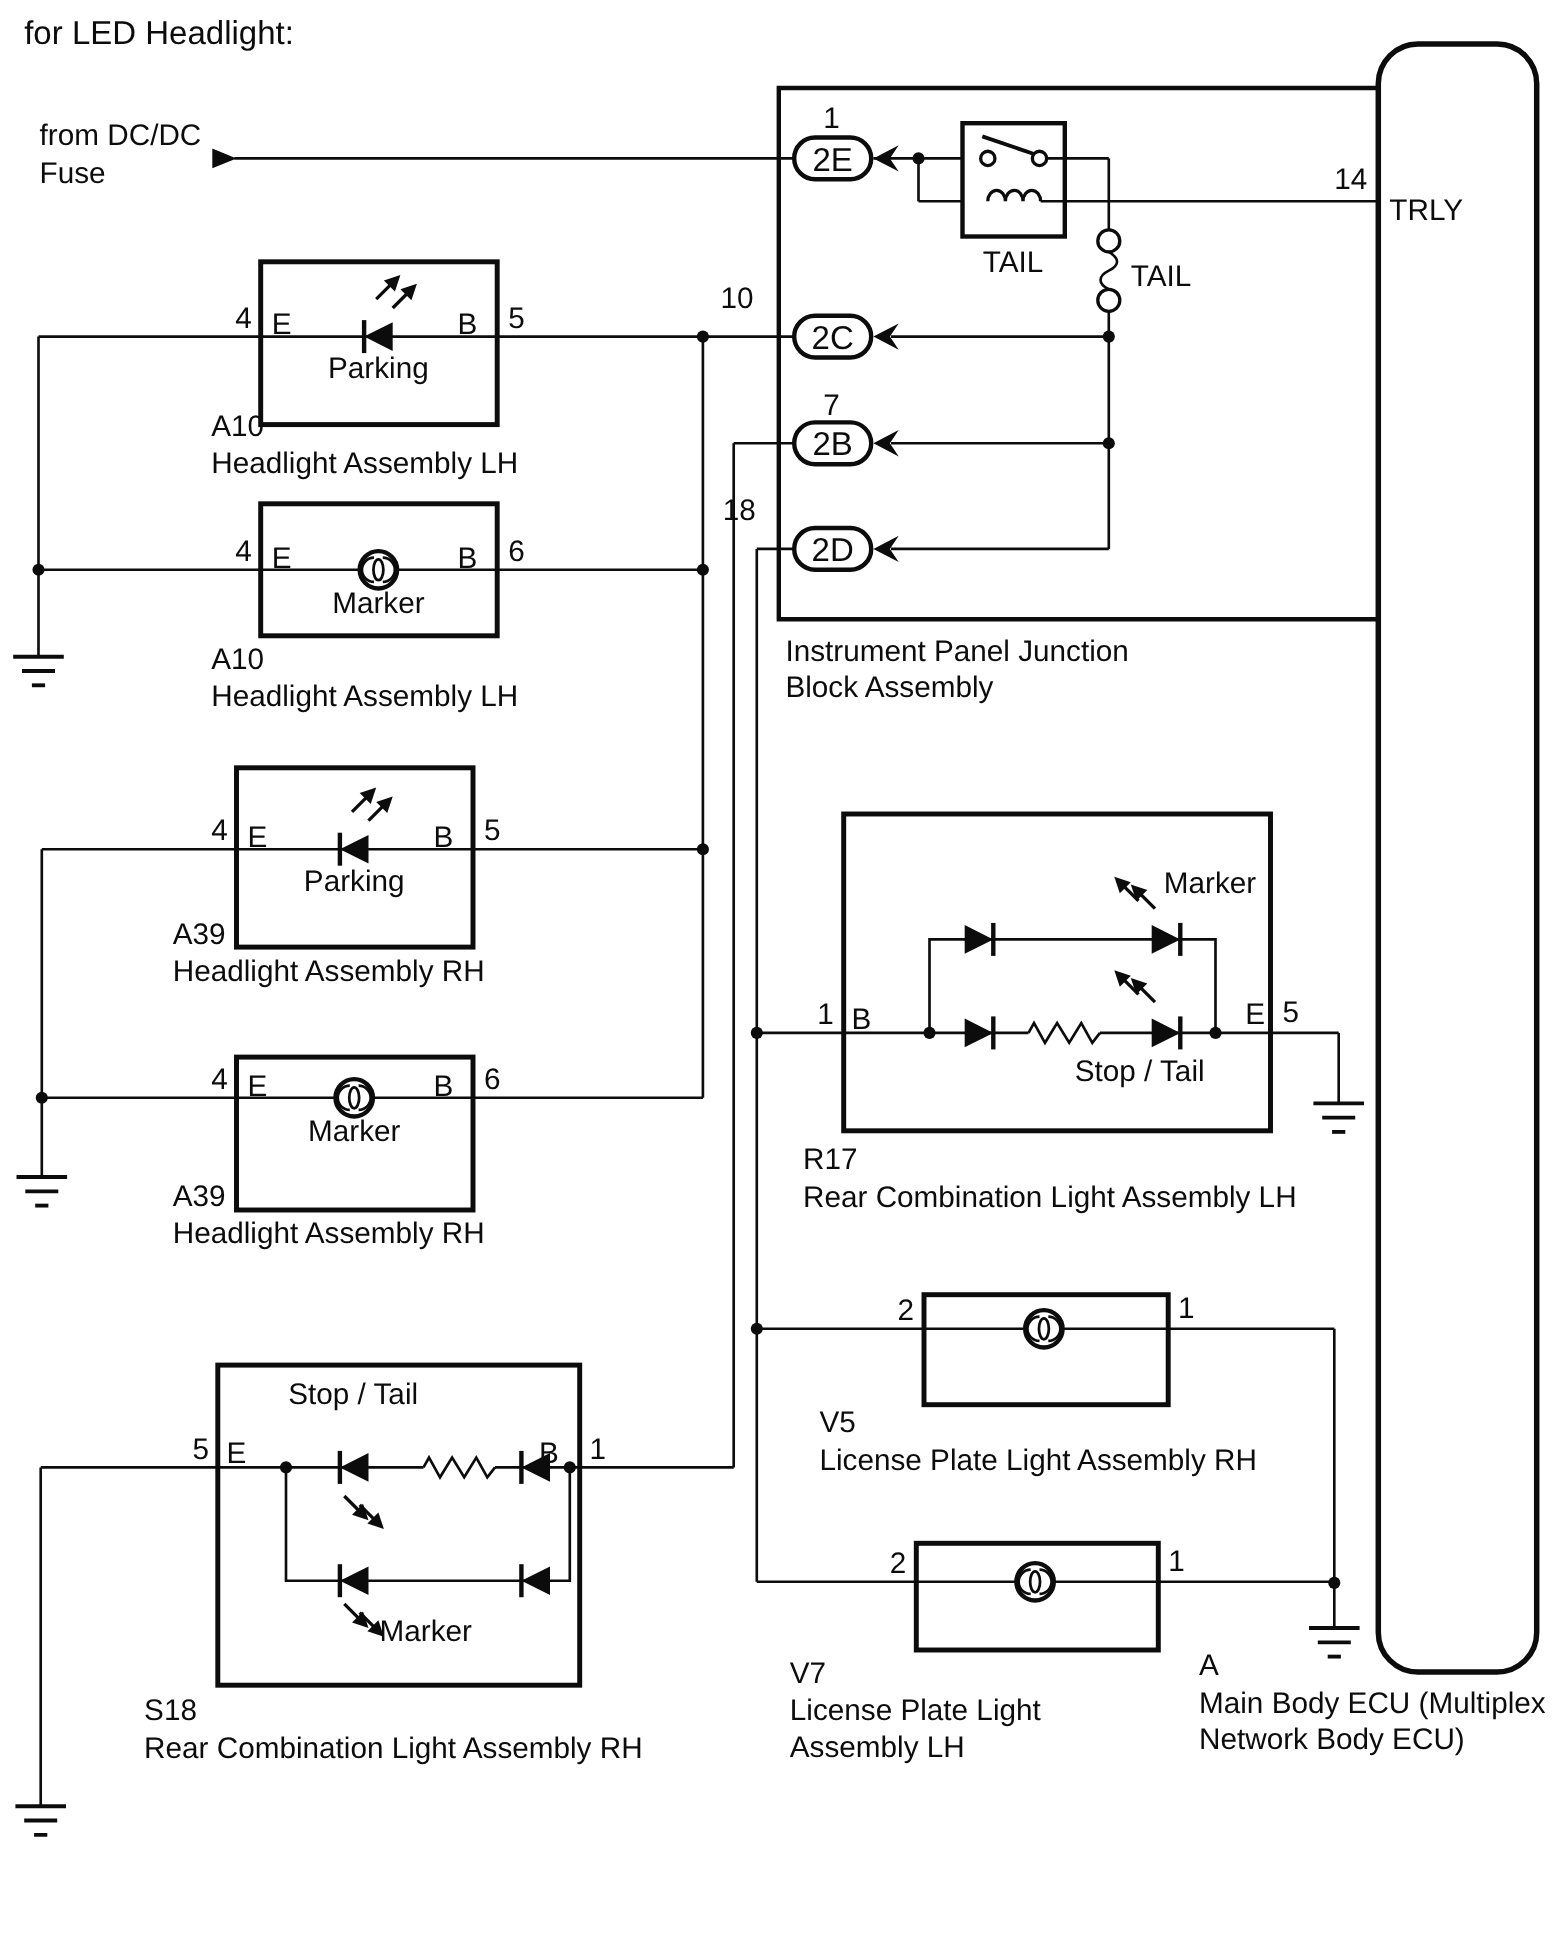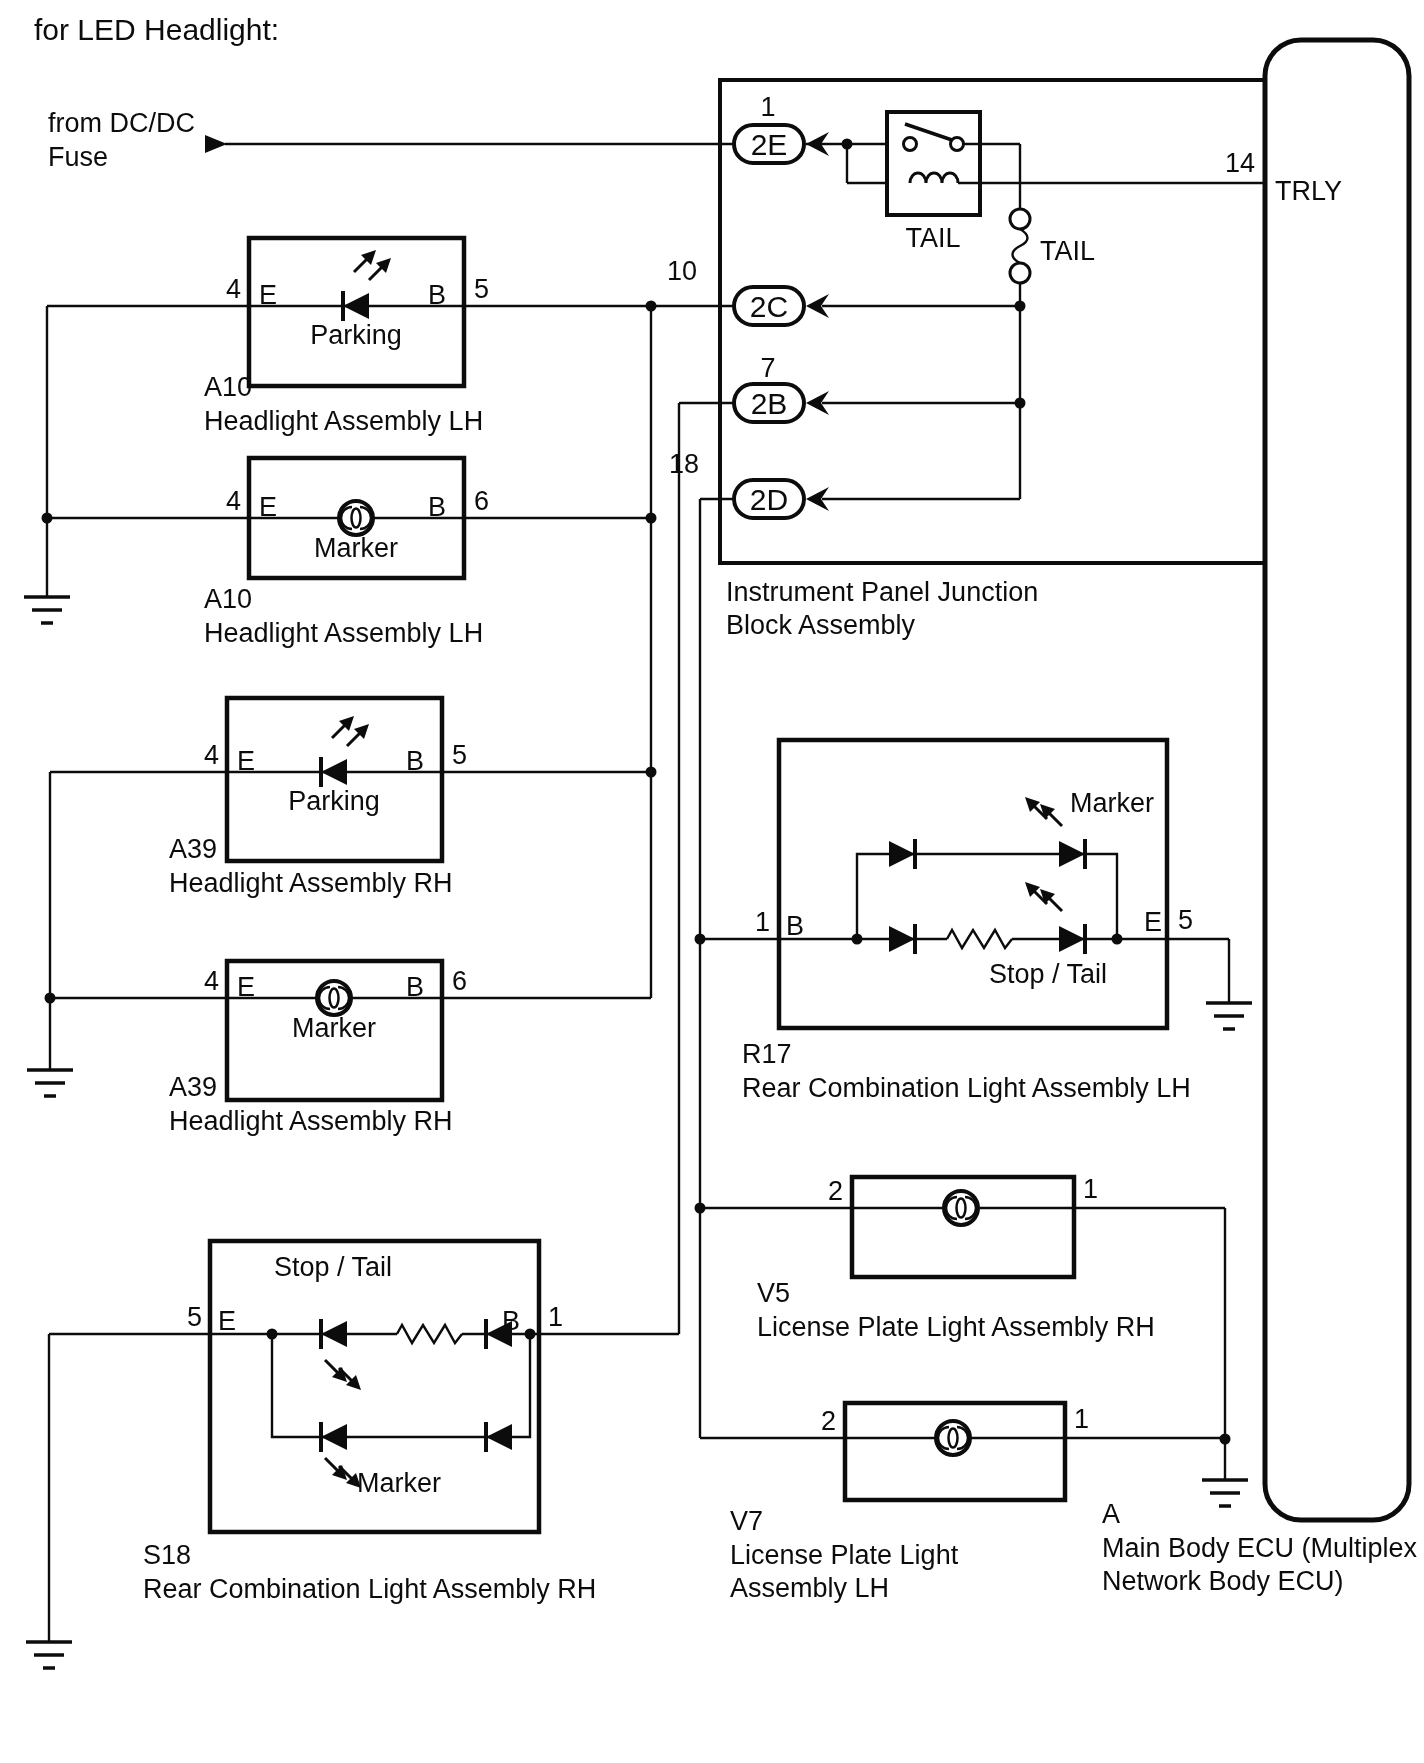--- a/index.html
+++ b/index.html
@@ -1,16 +1,16 @@
 <!DOCTYPE html>
 <html><head>
 <meta charset="utf-8">
 <style>
   html,body{margin:0;padding:0;background:#ffffff;}
-  .page{width:1301px;height:1763px;position:relative;background:#fff;padding-left:12px;}
+  .page{width:1301px;height:1763px;position:relative;background:#fff;}
   svg{display:block;}
   text{font-family:"Liberation Sans","DejaVu Sans",sans-serif;fill:#0c0c0c;}
   .t{font-size:27px;}
   .tb{font-size:30px;}
   .title{font-size:30px;}
   .wire{stroke:#0c0c0c;stroke-width:2.4;fill:none;}
   .box{stroke:#0c0c0c;stroke-width:4.5;fill:none;}
   .jb{stroke:#0c0c0c;stroke-width:4;fill:none;}
   .ecu{stroke:#0c0c0c;stroke-width:5;fill:none;}
   .oval{stroke:#0c0c0c;stroke-width:4;fill:#fff;}

